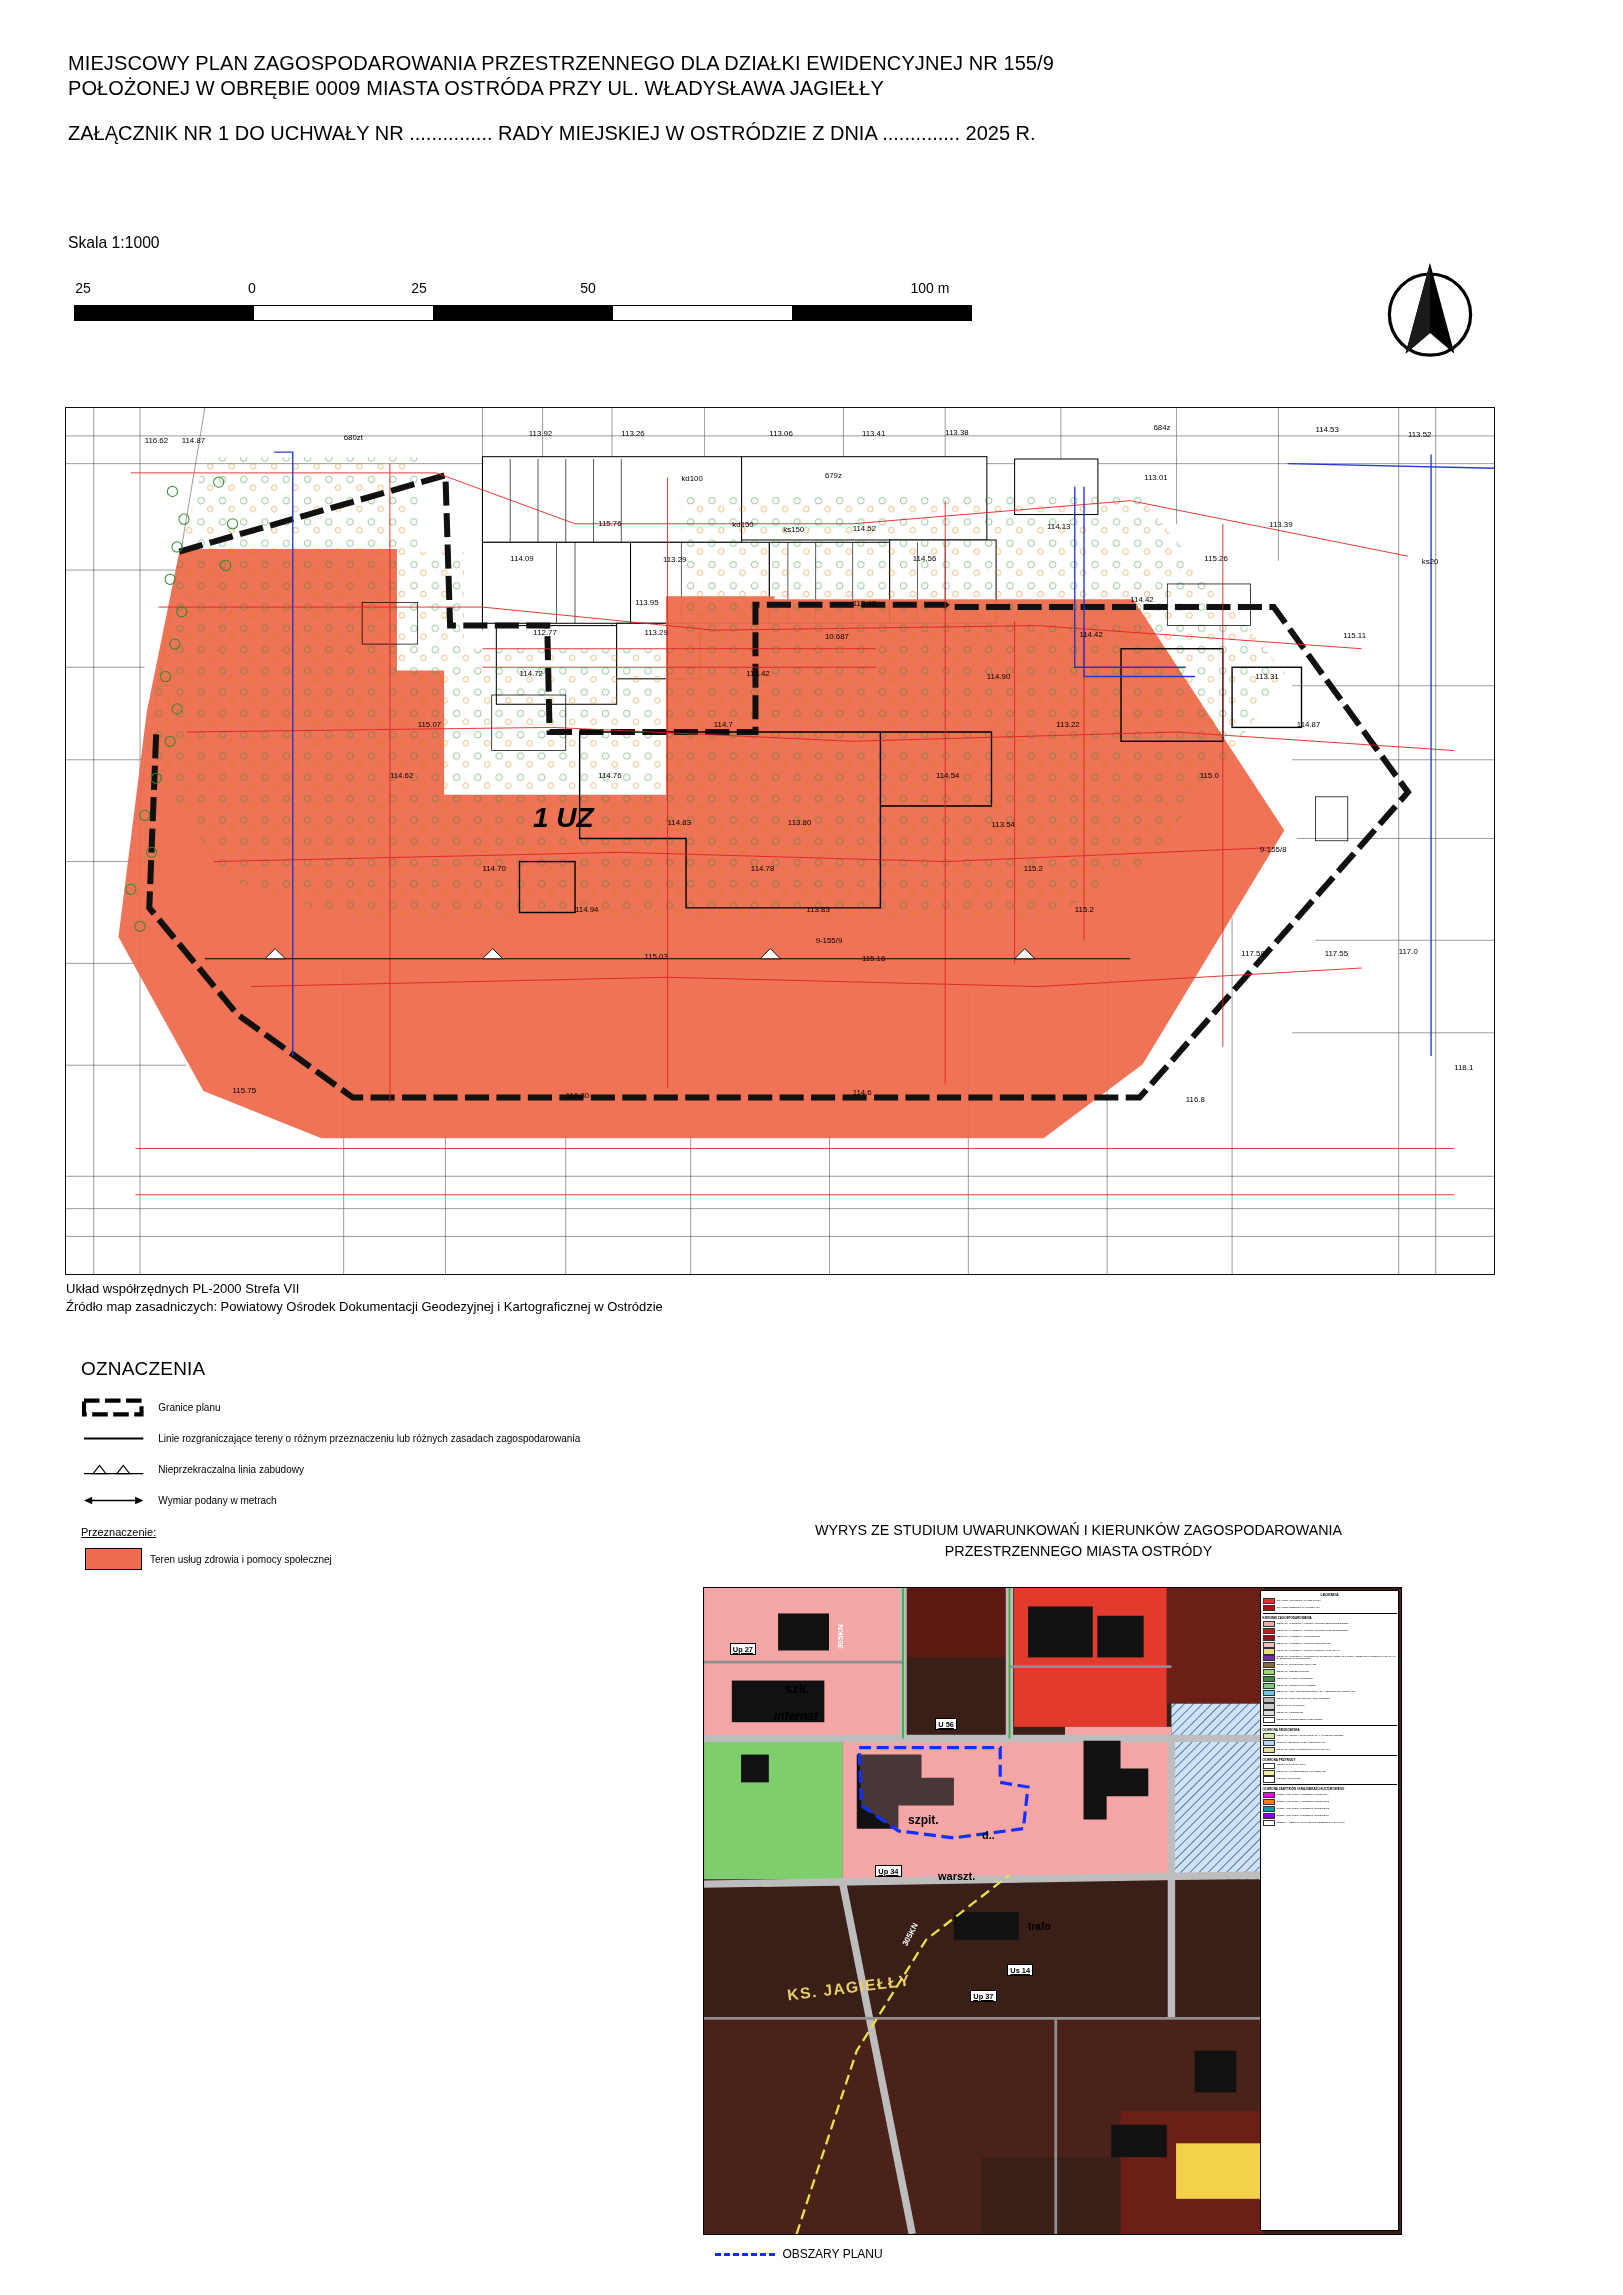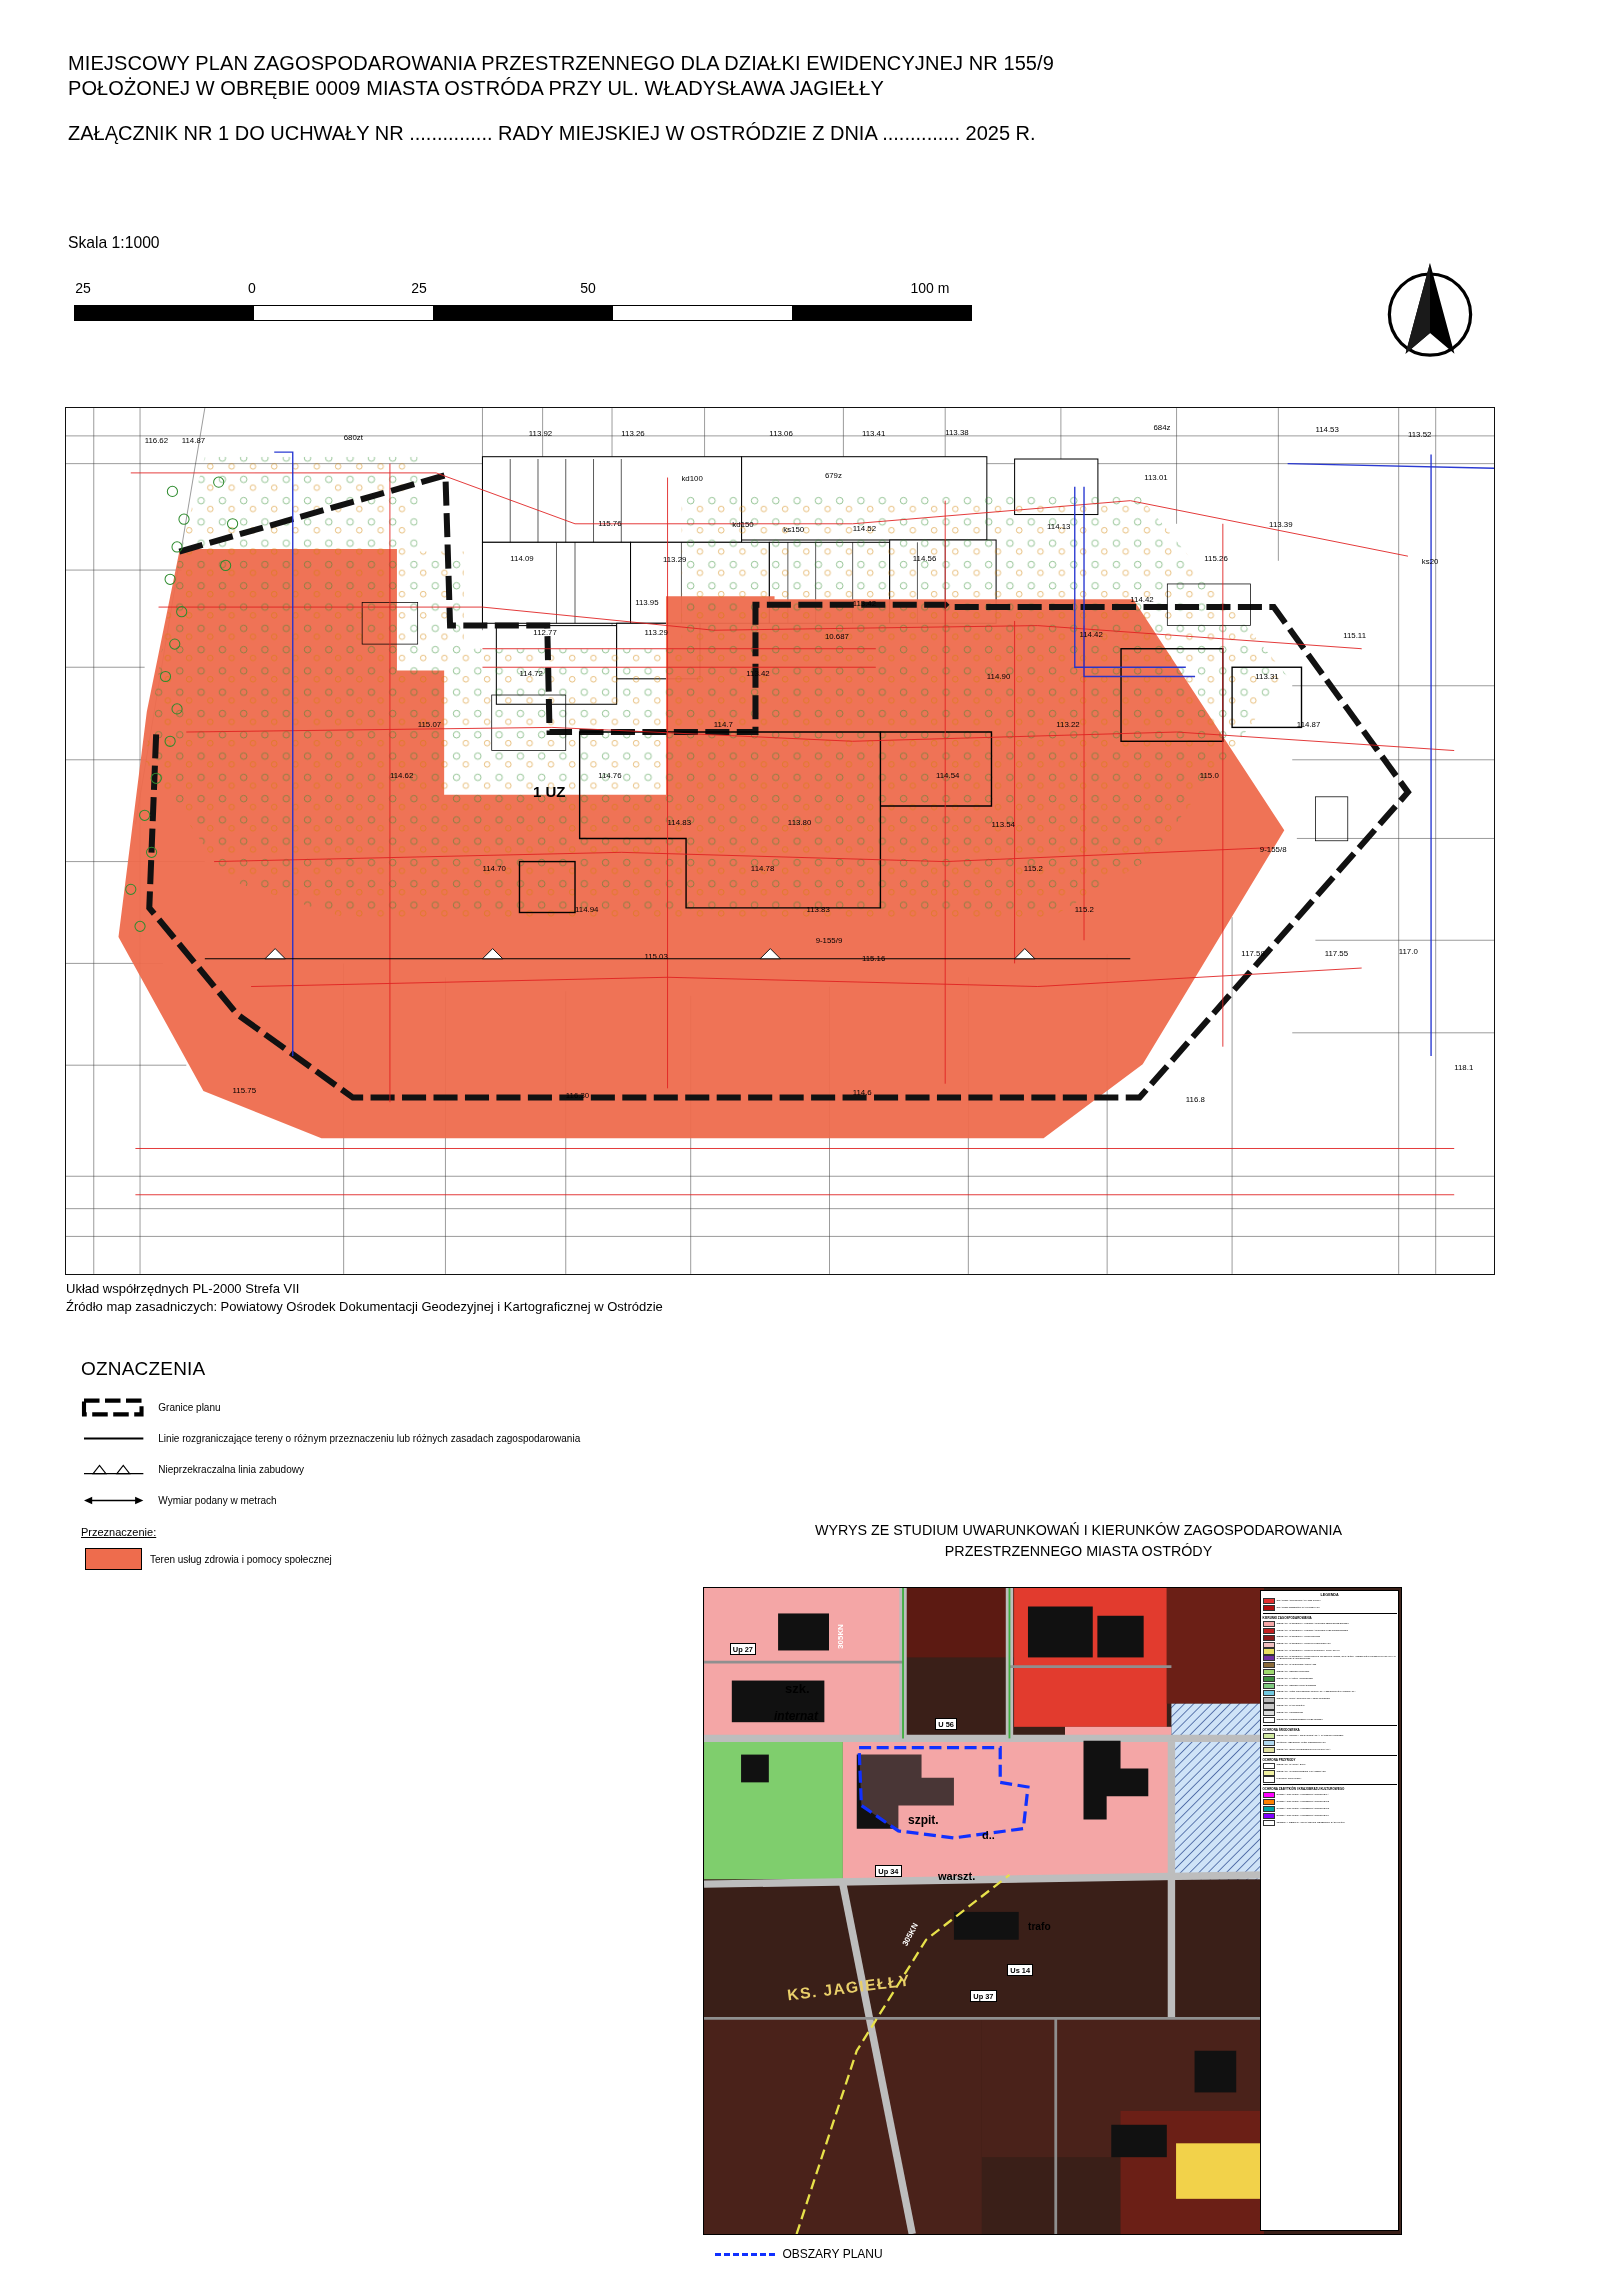--- a/index.html
+++ b/index.html
@@ -220,40 +220,43 @@
     color: #000;
   }
   .inset-tag {
     position: absolute;
     background: #ffffff;
     border: 0.5px solid #000;
     font-size: 7.4px;
     font-weight: bold;
     padding: 0.5px 2.3px;
     color: #000;
+    text-decoration: underline;
   }
   .inset-foot {
     position: absolute;
     left: 715px;
     top: 2247px;
     display: flex;
     align-items: center;
     font-size: 12px;
   }
   .inset-foot .dashline {
     width: 60px;
     height: 0;
     border-top: 3.2px dashed #1030ff;
     margin-right: 7.4px;
   }
 
   .uz-label {
     position: absolute;
-    font-size: 15px;
+    font-size: 28px;
     font-weight: bold;
+    font-style: italic;
+    margin-top: 19px;
   }
 </style>
 </head>
 <body>
 
 <div class="page">
 
   <div class="title-block">
     <div class="title-line">MIEJSCOWY PLAN ZAGOSPODAROWANIA PRZESTRZENNEGO DLA DZIAŁKI EWIDENCYJNEJ NR 155/9</div>
     <div class="title-line">POŁOŻONEJ W OBRĘBIE 0009 MIASTA OSTRÓDA PRZY UL. WŁADYSŁAWA JAGIEŁŁY</div>

